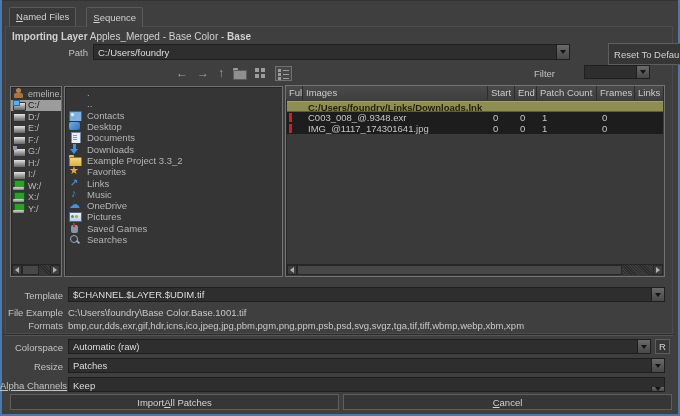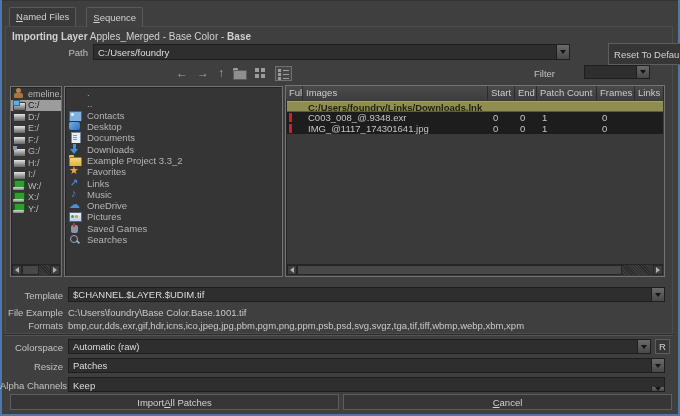--- a/index.html
+++ b/index.html
@@ -337,21 +337,21 @@
   <div class="btn" style="left:655px;top:339px;width:15px;height:15px;">R</div>
 
   <div class="flabel" style="left:0;top:361px;width:63px;">Resize</div>
   <div class="combo" style="left:68px;top:358px;width:597px;height:15px;">
     <span class="combo-text">Patches</span>
     <span class="combo-arrow">
         <i class="dtri"></i>
       </span>
   </div>
 
-  <div class="flabel" style="left:0;top:380px;width:63px;">Alpha Channels</div>
+  <div class="flabel" style="left:0;top:380px;width:63px;text-decoration:underline;">Alpha Channels</div>
   <div class="combo" style="left:68px;top:377px;width:597px;height:15px;align-items:flex-end;">
     <span class="combo-text">Keep</span>
     <span class="combo-arrow">
         <i class="dtri"></i>
       </span>
   </div>
 
   <div class="btn" style="left:10px;top:394px;width:329px;height:16px;">Import <u>A</u>ll Patches</div>
   <div class="btn" style="left:343px;top:394px;width:329px;height:16px;"><u>C</u>ancel</div>
 

